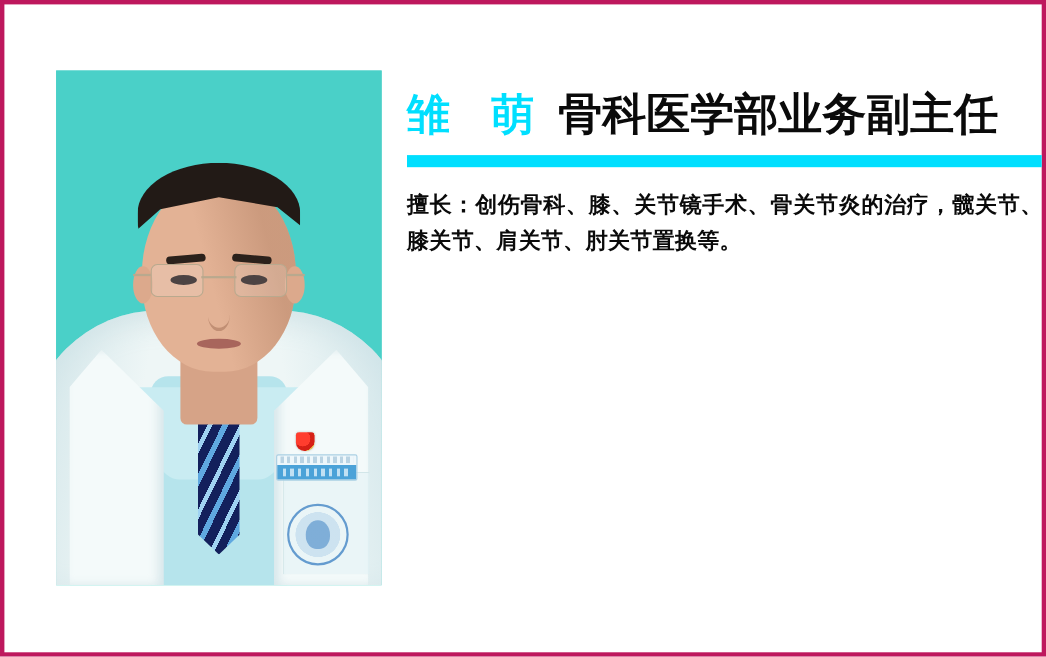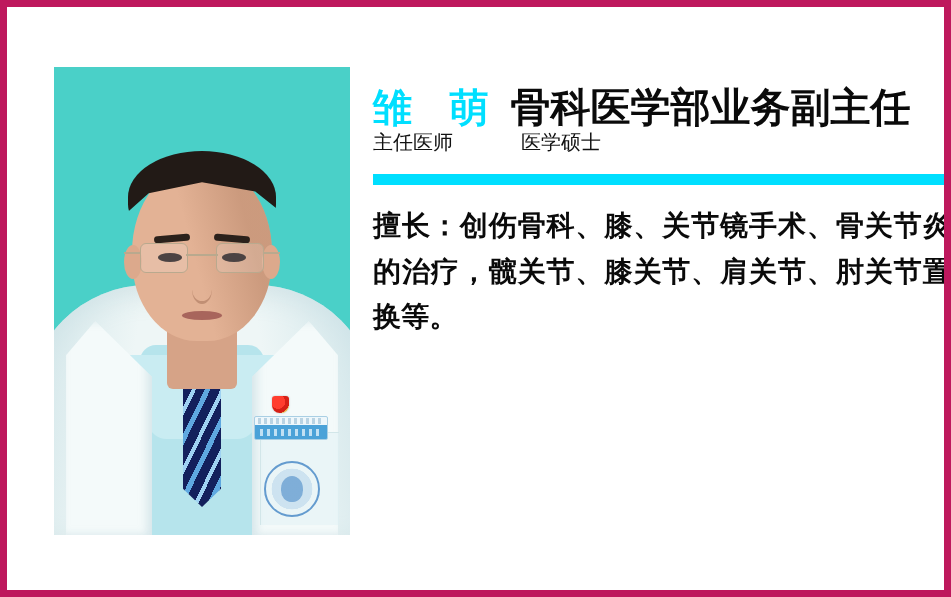--- a/index.html
+++ b/index.html
@@ -12,21 +12,21 @@
     height: 597px;
     font-family: "DejaVu Sans", "Liberation Sans", sans-serif;
     overflow: hidden;
   }
   #card {
     position: relative;
     width: 951px;
     height: 597px;
     box-sizing: border-box;
     background: #ffffff;
-    border: 7px solid #be185d;
+    border: 4px solid #be185d;
     overflow: hidden;
   }
 
   
   #photo {
     position: absolute;
     left: 47px;
     top: 60px;
     width: 296px;
     height: 468px;
@@ -394,21 +394,21 @@
   }
   .cred-row .c1 { width: 148px; }
   #divider {
     height: 11px;
     background: #00dfff;
     margin-top: 17px;
   }
   #specialty {
     margin-top: 18px;
     color: #0a0a0a;
-    font-size: 28px;
+    font-size: 20px;
     font-weight: bold;
     line-height: 1.62;
     letter-spacing: .3px;
     width: 578px;
     text-align: justify;
   }
 </style>
 </head>
 <body>
 
@@ -462,24 +462,20 @@
     <div class="mouth"></div>
   </div>
 
   <div id="info">
 
     <div id="headline">
       <span id="doctor-name">雏 萌</span>
       <span id="doctor-position">骨科医学部业务副主任</span>
     </div>
 
-    <div class="cred-row">
-      <span class="c1">主任医师</span>
-      <span class="c2">医学硕士</span>
-    </div>
 
 
     <div id="divider"></div>
 
     <div id="specialty">擅长：创伤骨科、膝、关节镜手术、骨关节炎的治疗，髋关节、膝关节、肩关节、肘关节置换等。</div>
   </div>
 
 </div>
 
 </body></html>

